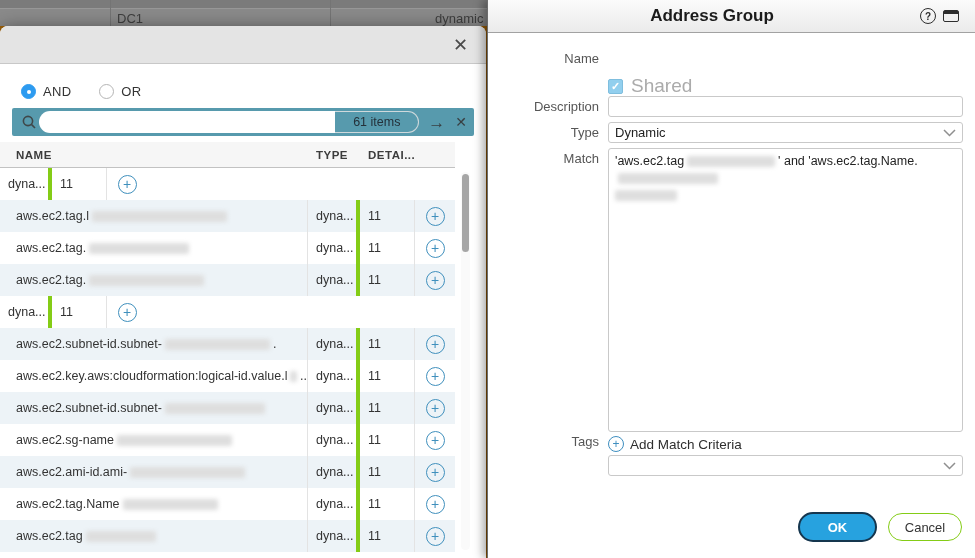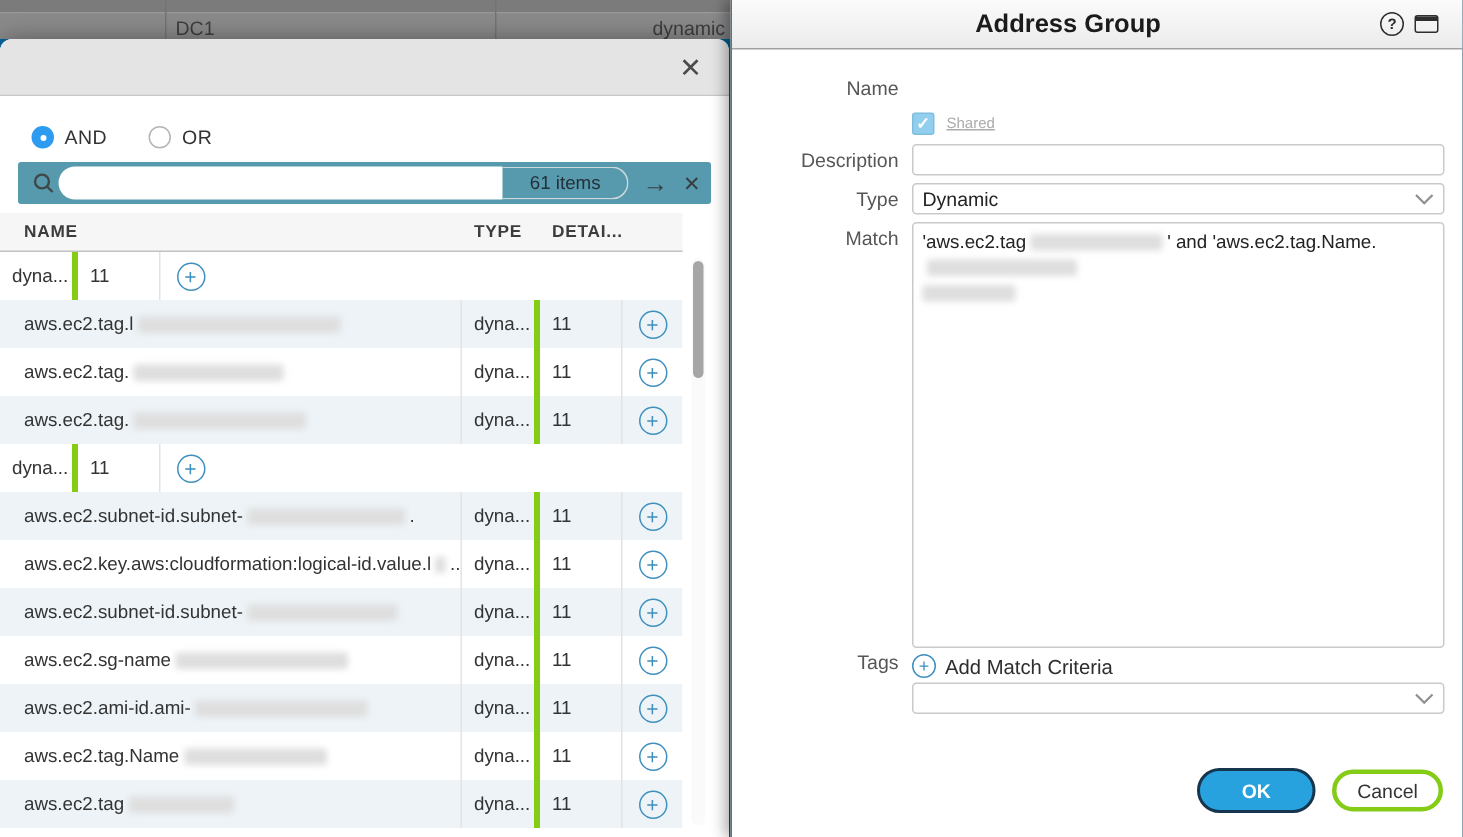--- a/index.html
+++ b/index.html
@@ -1,17 +1,17 @@
 <!DOCTYPE html>
 <html><head>
 <meta charset="utf-8">
 <style>
   * { margin:0; padding:0; box-sizing:border-box; }
   body { font-family:"Liberation Sans", sans-serif; background:#555; }
-  #stage { position:relative; width:975px; height:558px; overflow:hidden; background:#0369a1; font-family:"Liberation Sans", sans-serif; }
+  #stage { position:relative; width:975px; height:558px; overflow:hidden; background:#a16207; font-family:"Liberation Sans", sans-serif; }
 
   
   .bg-strip { position:absolute; left:0; top:0; width:487px; height:26px; background:#8a8a8a; }
   .bg-topband { position:absolute; left:0; top:0; right:0; height:9px; background:#7b7b7b; border-bottom:1px solid #989898; }
   .bg-vline { position:absolute; top:0; bottom:0; width:1px; background:#747474; }
   .bg-cell { position:absolute; top:11px; font-size:13px; color:#3e3e3e; white-space:nowrap; }
 
   
   .dlg { position:absolute; left:0; top:26px; width:486px; height:532px; background:#fff; border-radius:8px 8px 0 0; box-shadow:0 2px 18px rgba(0,0,0,0.45); }
   .dlg-header { height:38px; background:#e4e4e4; border-bottom:1px solid #c8c8c8; border-radius:8px 8px 0 0; position:relative; }
@@ -61,30 +61,30 @@
   .win-icon::before { content:""; position:absolute; left:0; right:0; top:0; height:3px; background:#2e2e2e; }
 
   .frm-label { position:absolute; left:0; width:111px; text-align:right; font-size:13px; color:#565656; }
   .txt-input { position:absolute; left:120px; width:355px; height:21px; border:1px solid #c9c9c9; border-radius:3px; font-size:13px; color:#222; padding:0 6px; outline:none; font-family:"Liberation Sans", sans-serif; }
   .sel-box { position:absolute; left:120px; width:355px; height:21px; border:1px solid #c9c9c9; border-radius:3px; font-size:13px; color:#222; padding:0 6px; display:flex; align-items:center; cursor:pointer; background:#fff; }
   .sel-box .val { flex:1; }
   .chev { display:flex; align-items:center; }
 
   .shared-row { position:absolute; left:120px; top:75px; display:flex; align-items:center; gap:8px; }
   .chk { width:15px; height:15px; background:#92cfee; border:1px solid #7fbede; border-radius:2px; color:#fff; font-size:11px; font-weight:bold; display:flex; align-items:center; justify-content:center; }
-  .chk-label { font-size:10px; color:#ababab;text-decoration:underline; }
+  .chk-label { font-size:19px; color:#ababab; }
 
   .match-box { position:absolute; left:120px; top:148px; width:355px; height:284px; border:1px solid #c9c9c9; border-radius:3px; font-size:12.5px; color:#222; padding:4px 6px; line-height:17px; cursor:text; }
 
   .add-row { position:absolute; left:120px; top:436px; display:flex; align-items:center; gap:6px; cursor:pointer; }
   .add-plus { width:16px; height:16px; border:1.5px solid #3f8fc0; border-radius:50%; color:#3f8fc0; font-size:12px; display:flex; align-items:center; justify-content:center; line-height:1; }
   .add-label { font-size:13.5px; color:#2e2e2e; }
 
   .ok-btn { position:absolute; left:310px; top:512px; width:79px; height:30px; border-radius:15px; background:#27a2df; border:2px solid #15364e; color:#fff; font-weight:bold; font-size:13px; cursor:pointer; font-family:"Liberation Sans", sans-serif; }
-  .cancel-btn { position:absolute; left:400px; top:513px; width:74px; height:28px; border-radius:14px; background:#fff; border:3px solid #84cc16; color:#333; font-size:13px; cursor:pointer; font-family:"Liberation Sans", sans-serif; }
+  .cancel-btn { position:absolute; left:400px; top:513px; width:74px; height:28px; border-radius:14px; background:#fff; border:1px solid #84cc16; color:#333; font-size:13px; cursor:pointer; font-family:"Liberation Sans", sans-serif; }
 </style>
 </head>
 <body>
 
 <div id="stage">
 
   <div class="bg-strip">
     <div class="bg-topband"></div>
     <div class="bg-vline" style="left:110px;"></div>
     <div class="bg-vline" style="left:330px;"></div>

